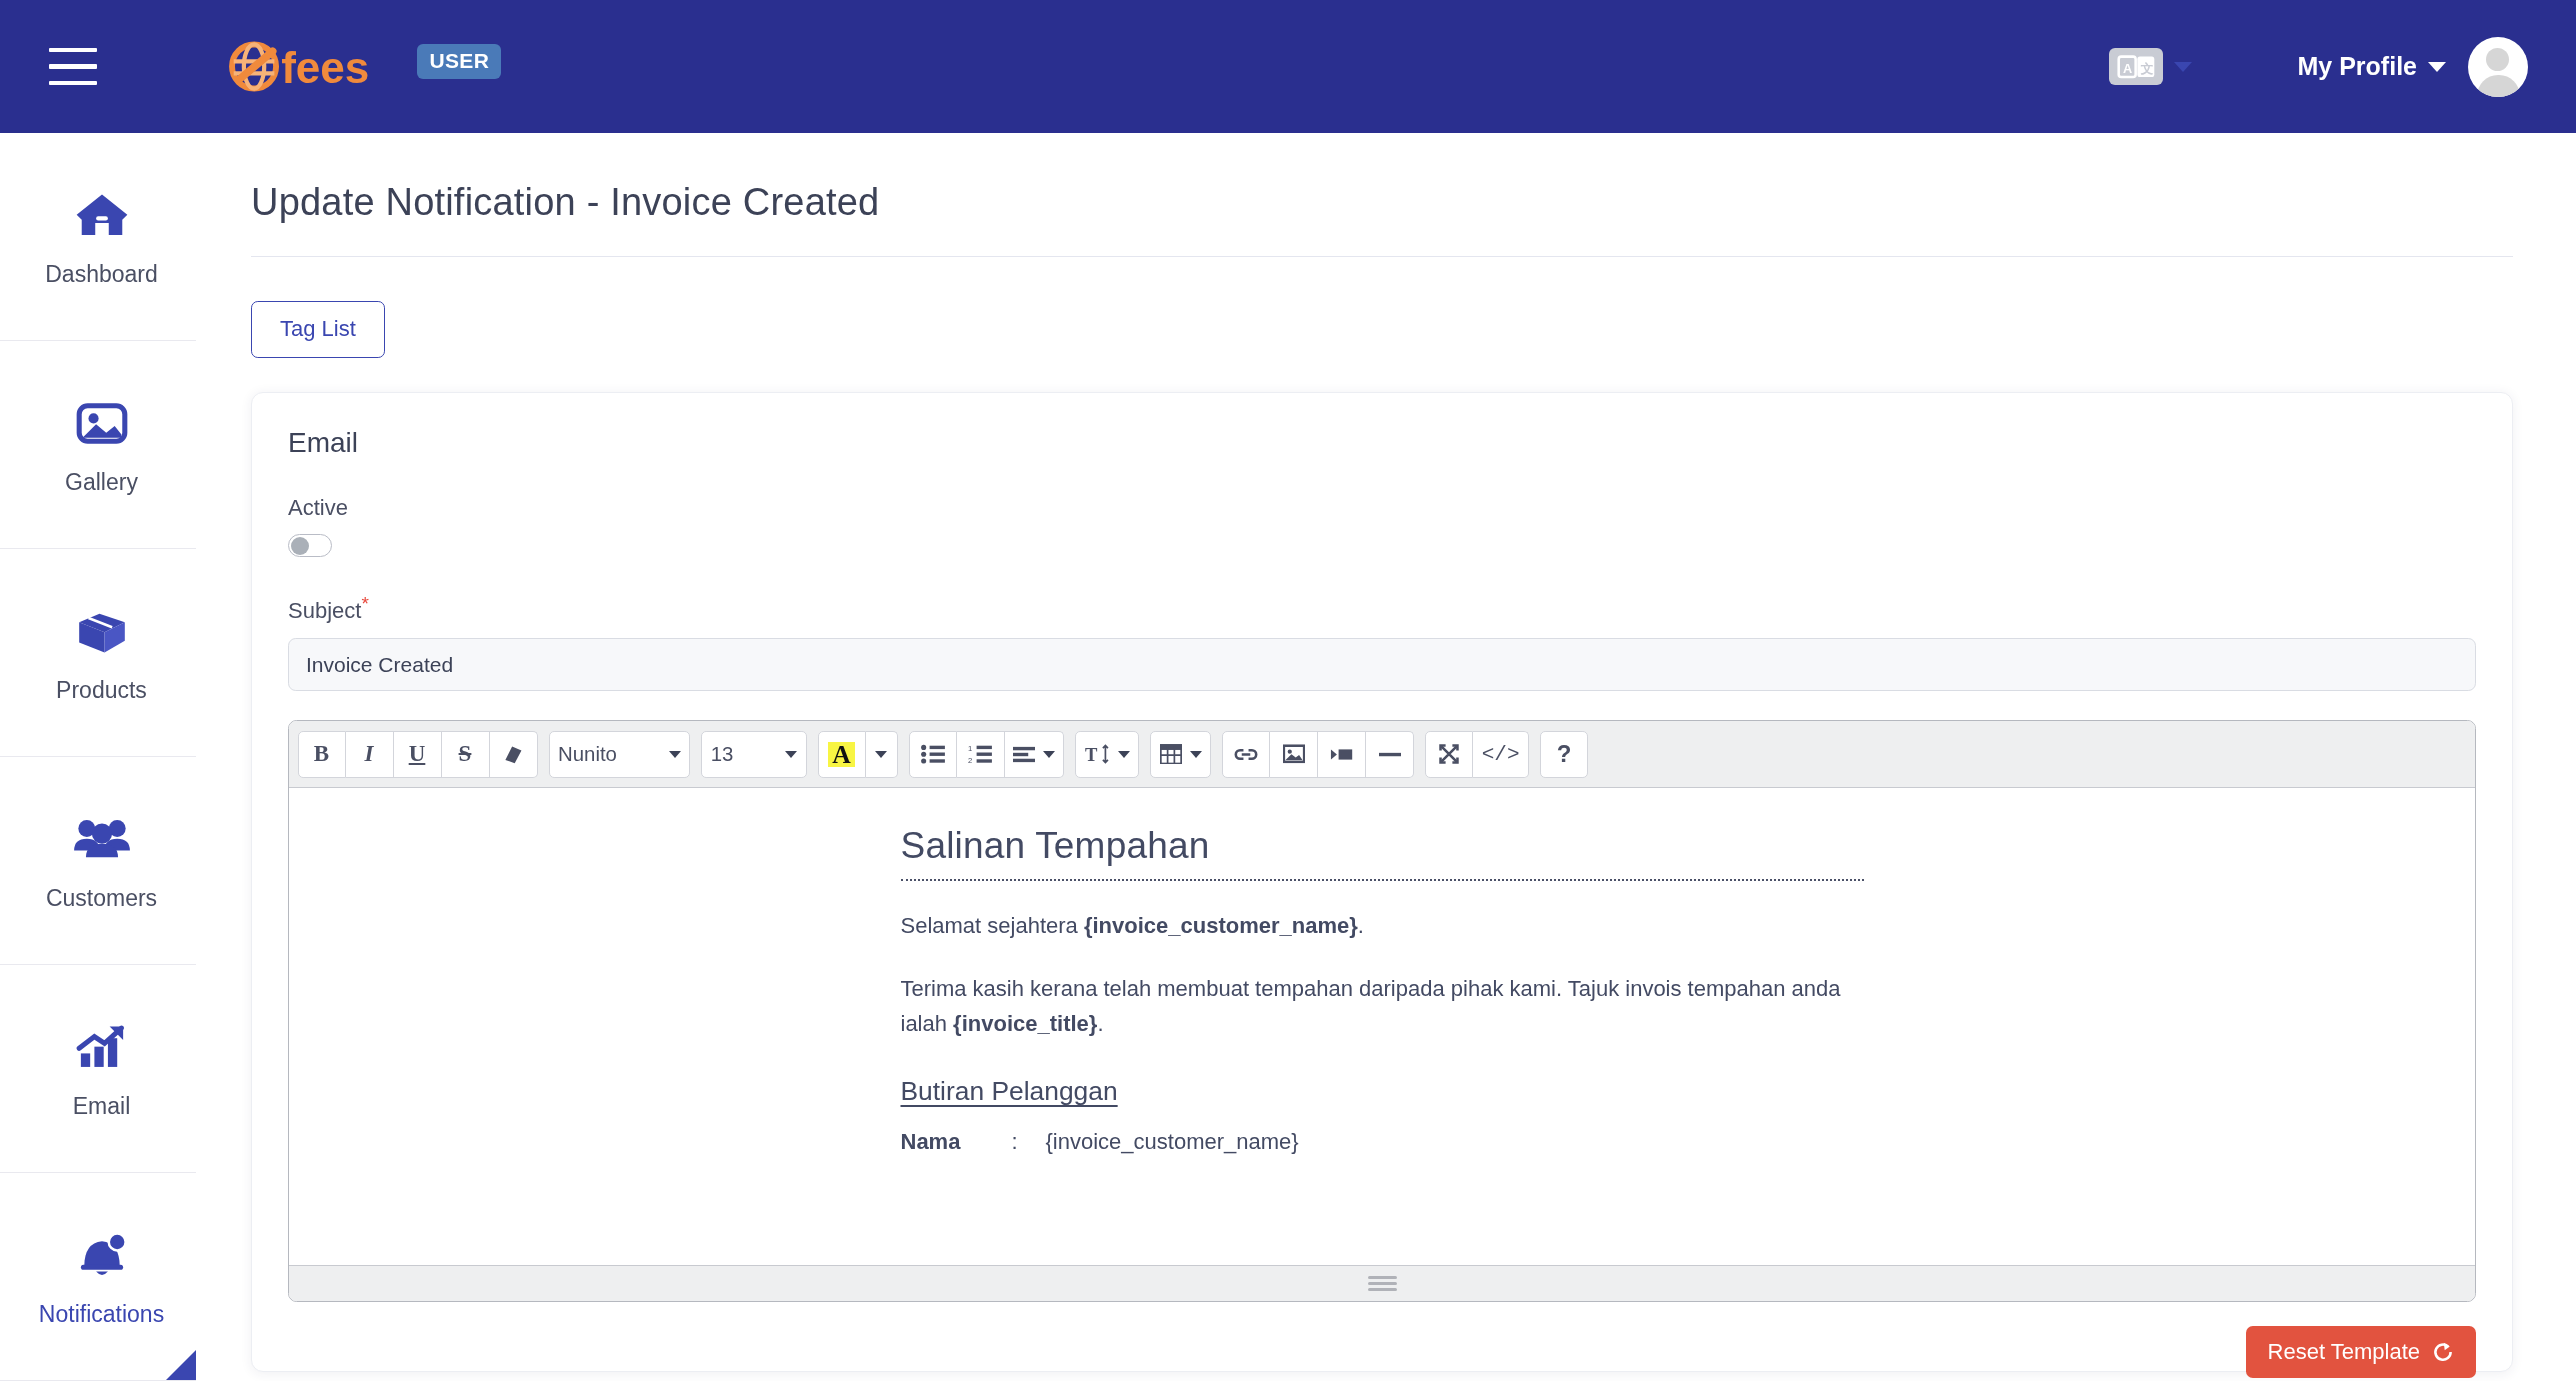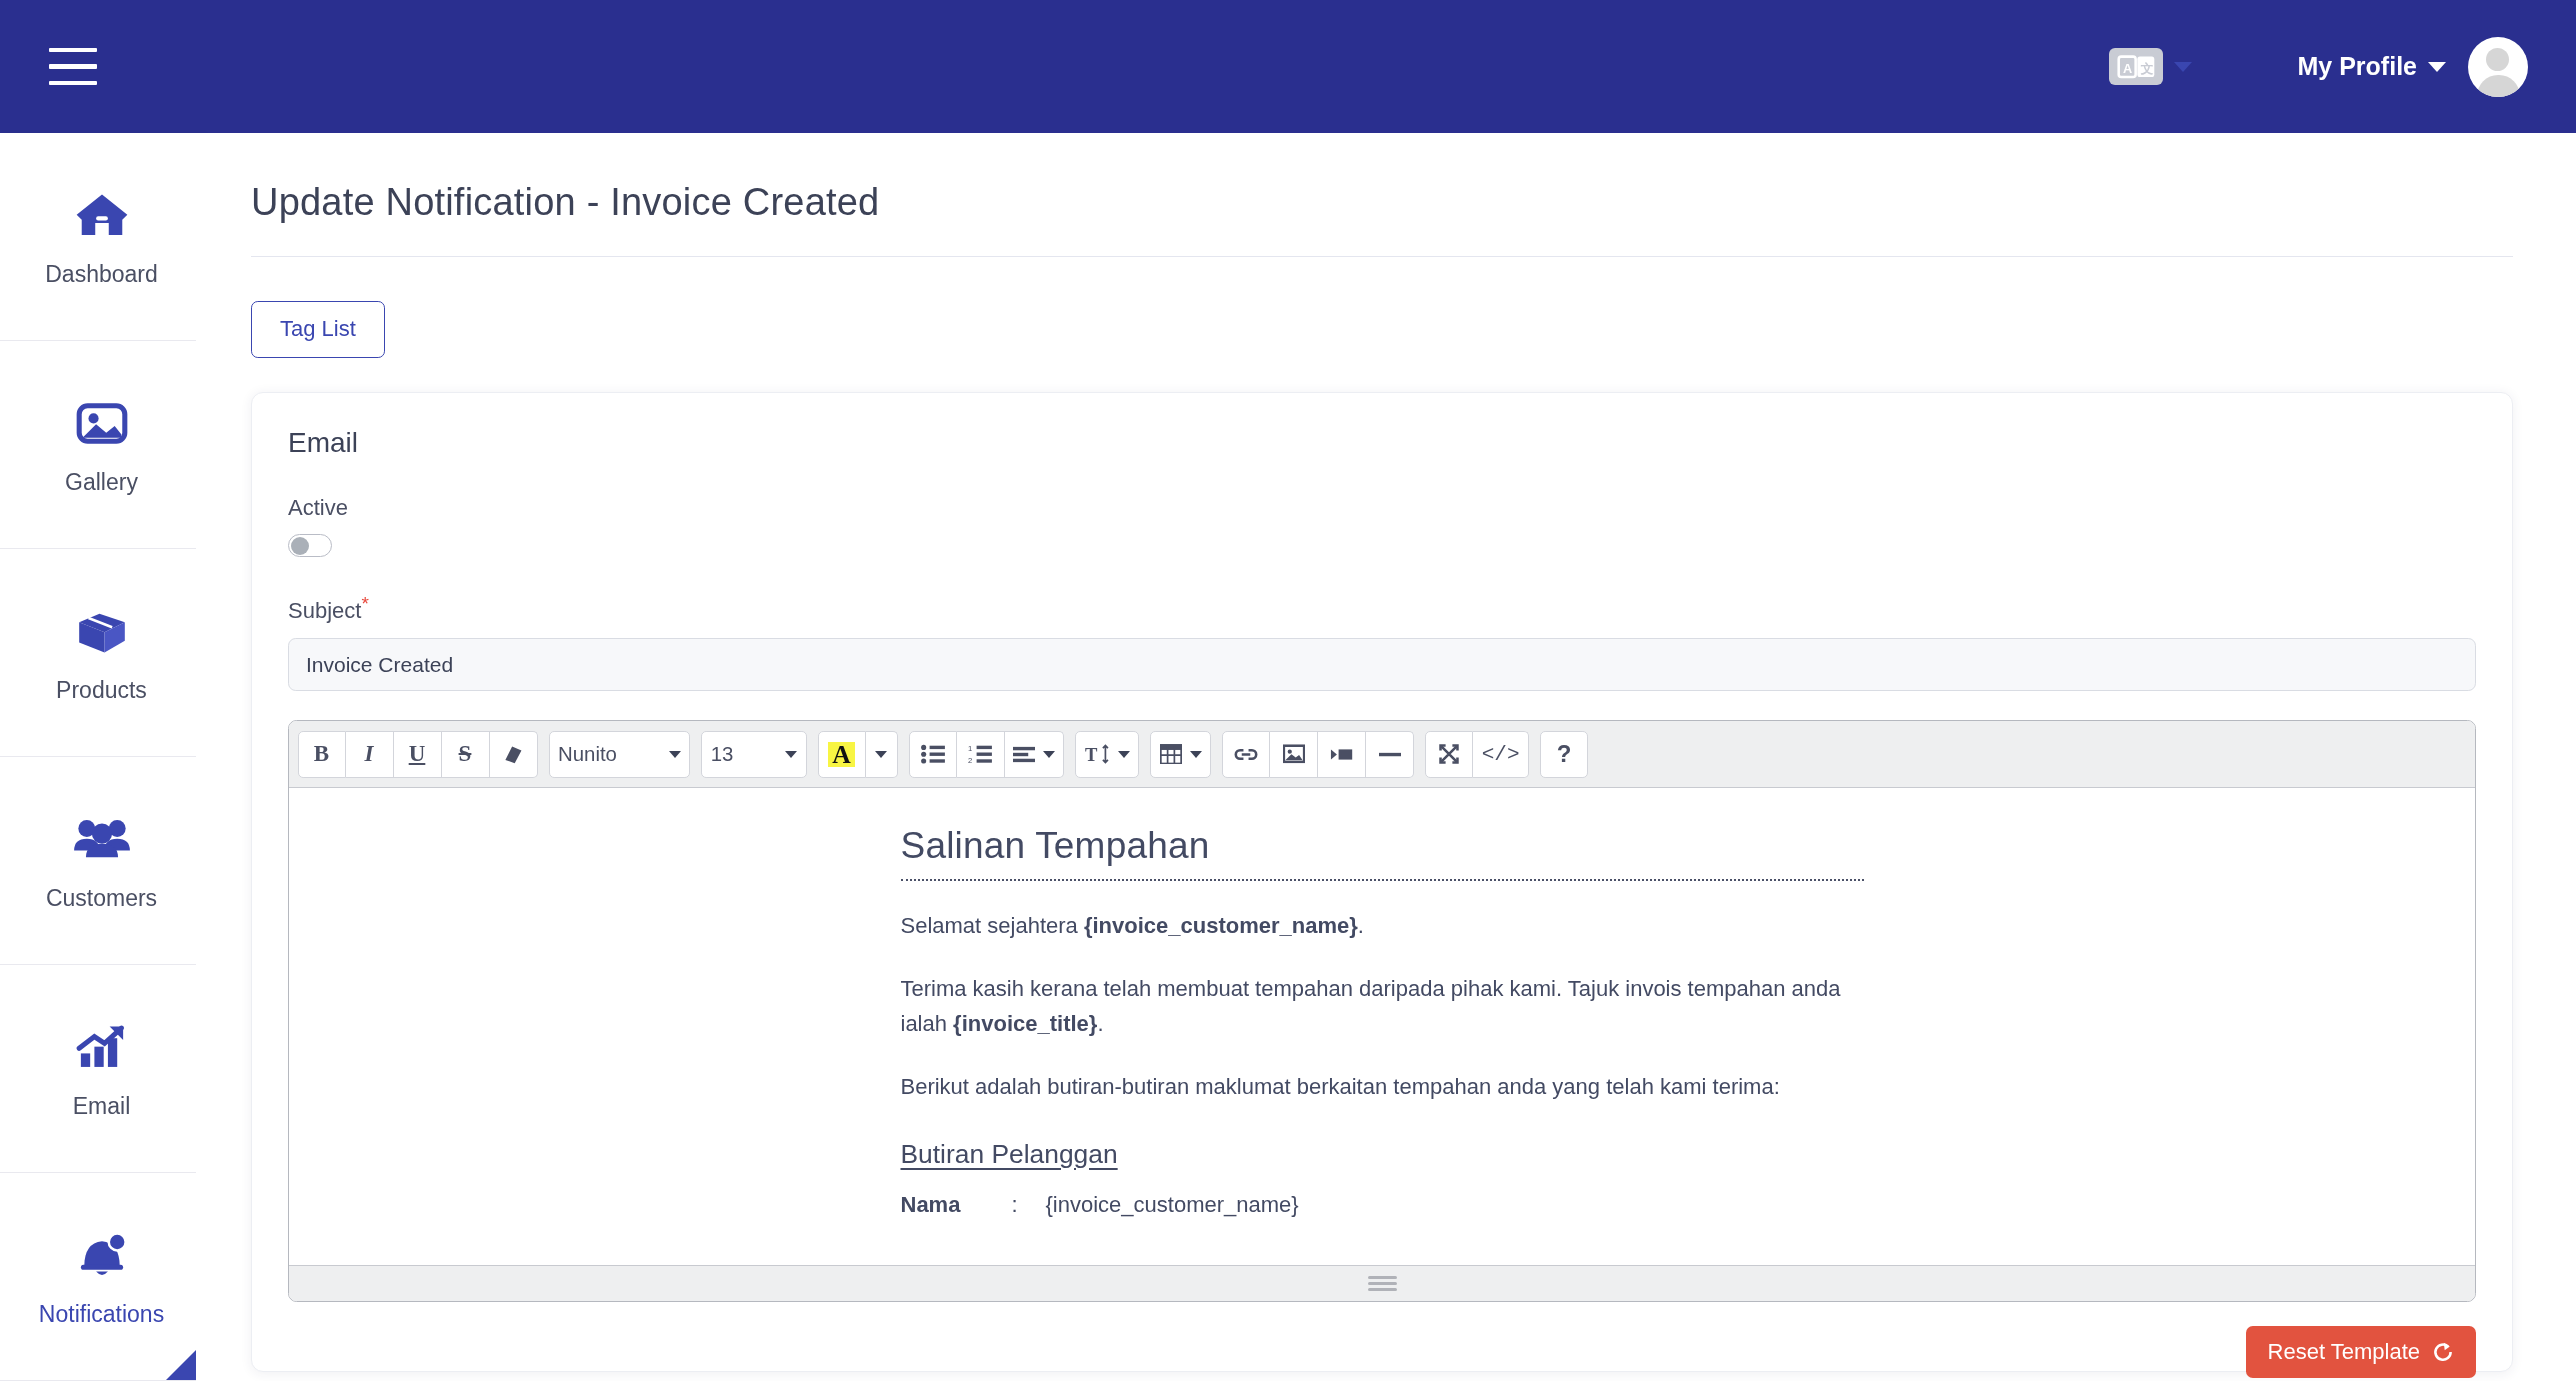--- a/index.html
+++ b/index.html
@@ -263,20 +263,34 @@
 <body>
 
 <div class="topbar">
 
   <div class="hamburger">
     <span></span>
     <span></span>
     <span></span>
   </div>
 
+  <div class="brand">
+    <div class="brand-logo">
+      <svg width="179" height="61" viewBox="0 0 210 72">
+        <g fill="#f08a3c">
+          <circle cx="36" cy="36" r="26" fill="none" stroke="#f08a3c" stroke-width="7"></circle>
+          <ellipse cx="36" cy="36" rx="12" ry="26" fill="none" stroke="#f7b378" stroke-width="5"></ellipse>
+          <path d="M12 30 H60 M12 44 H60" stroke="#f7b378" stroke-width="5" fill="none"></path>
+          <path d="M20 50 L58 18" stroke="#f08a3c" stroke-width="9" fill="none" stroke-linecap="round"></path>
+          <text x="68" y="56" font-family="Liberation Sans, sans-serif" font-size="52" font-weight="bold" fill="#f08a3c">fees</text>
+        </g>
+      </svg>
+    </div>
+    <div class="brand-badge">USER</div>
+  </div>
 
   <div class="topbar-right">
     <div class="lang-select">
       <div class="lang-icon">
         <svg width="39" height="25.6" viewBox="0 0 46 30">
           <rect x="2" y="3" width="20" height="24" rx="3" fill="none" stroke="#ffffff" stroke-width="3"></rect>
           <text x="7" y="22" font-family="Liberation Sans, sans-serif" font-size="15" font-weight="bold" fill="#ffffff">A</text>
           <rect x="24" y="3" width="20" height="24" rx="3" fill="#ffffff"></rect>
           <text x="28" y="22" font-family="Liberation Sans, sans-serif" font-size="15" font-weight="bold" fill="#c9ccd4">文</text>
         </svg>
@@ -524,21 +538,20 @@
 
       <div class="editor-body">
         <div class="doc">
           <div class="doc-h1">Salinan Tempahan</div>
           <div class="doc-dots"></div>
 
           <p class="doc-p"><span>Selamat sejahtera </span><b>{invoice_customer_name}</b><span>.</span></p>
 
           <p class="doc-p"><span>Terima kasih kerana telah membuat tempahan daripada pihak kami. Tajuk invois tempahan anda ialah </span><b>{invoice_title}</b><span>.</span></p>
 
-          <p class="doc-p">Berikut adalah butiran-butiran maklumat berkaitan tempahan anda yang telah kami terima:</p>
 
           <div class="doc-h2">Butiran Pelanggan</div>
 
           <div class="doc-row">
             <span class="k">Nama</span>
             <span class="c">:</span>
             <span>{invoice_customer_name}</span>
           </div>
         </div>
       </div>

